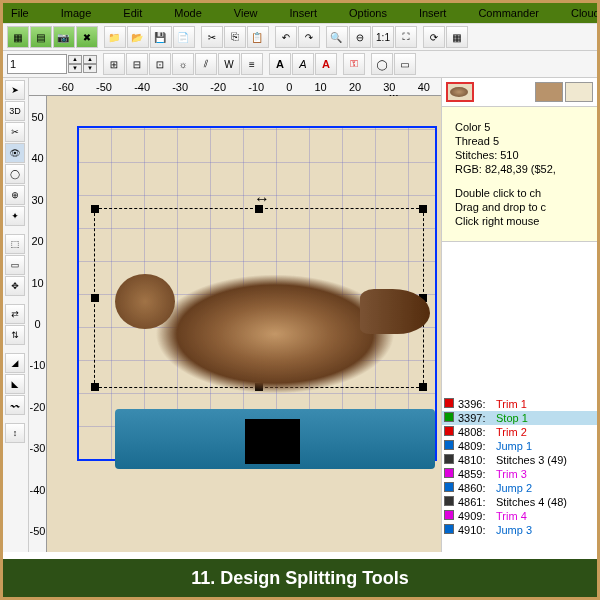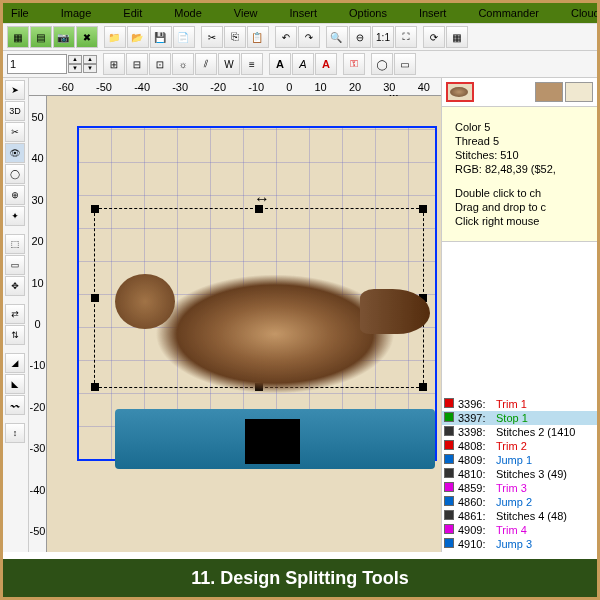--- a/index.html
+++ b/index.html
@@ -229,25 +229,20 @@
             <div class="sw" style="background:#d00"></div>
             <span class="num">3396:</span>
             <span style="color:#d00">Trim 1</span>
           </div>
           <div class="stitch-row" style="background: rgb(187, 221, 238);">
             <div class="sw" style="background:#090"></div>
             <span class="num">3397:</span>
             <span style="color:#090">Stop 1</span>
           </div>
           <div class="stitch-row">
-            <div class="sw" style="background:#333"></div>
-            <span class="num">3398:</span>
-            <span style="color:#000">Stitches 2 (1410</span>
-          </div>
-          <div class="stitch-row">
             <div class="sw" style="background:#d00"></div>
             <span class="num">4808:</span>
             <span style="color:#d00">Trim 2</span>
           </div>
           <div class="stitch-row">
             <div class="sw" style="background:#06c"></div>
             <span class="num">4809:</span>
             <span style="color:#06c">Jump 1</span>
           </div>
           <div class="stitch-row">

